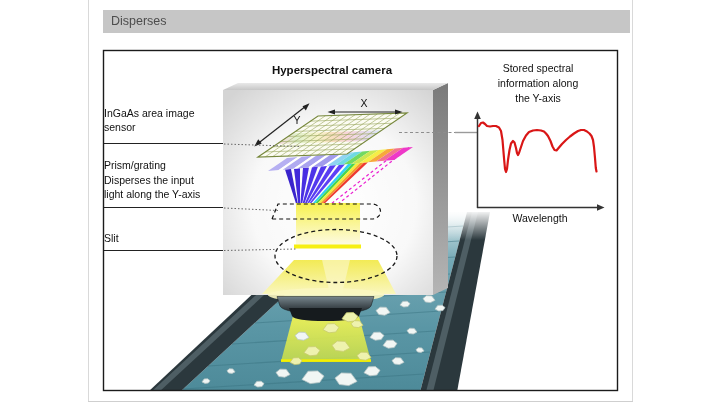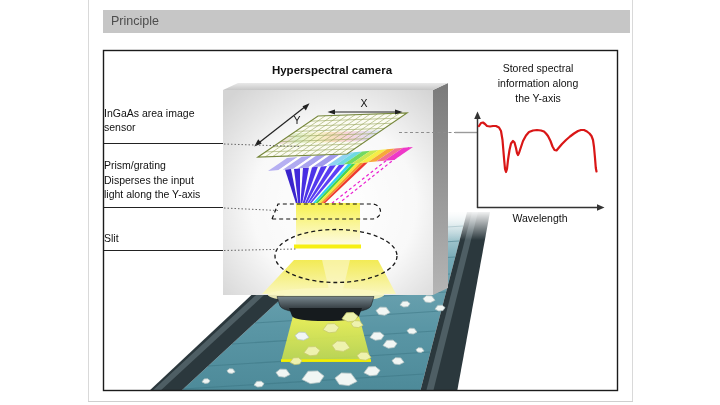--- a/index.html
+++ b/index.html
@@ -18,21 +18,21 @@
 </style>
 </head>
 <body>
 
 <div class="stage">
   <div class="page-edge-v" style="left:88px"></div>
   <div class="page-edge-v" style="left:632px"></div>
   <div class="page-edge-h"></div>
 
   <div class="header-bar">
-    <span>Principle</span>
+    <span>Disperses</span>
   </div>
 
   <svg width="720" height="405" viewBox="0 0 720 405">
     <defs>
       <clipPath id="frameClip">
           <rect x="104" y="51" width="513" height="339"></rect>
         </clipPath>
       <linearGradient id="beltG" x1="0" y1="210" x2="0" y2="392" gradientUnits="userSpaceOnUse">
         <stop offset="0" stop-color="#eef5f6"></stop>
           <stop offset="0.1" stop-color="#b9d4da"></stop>

